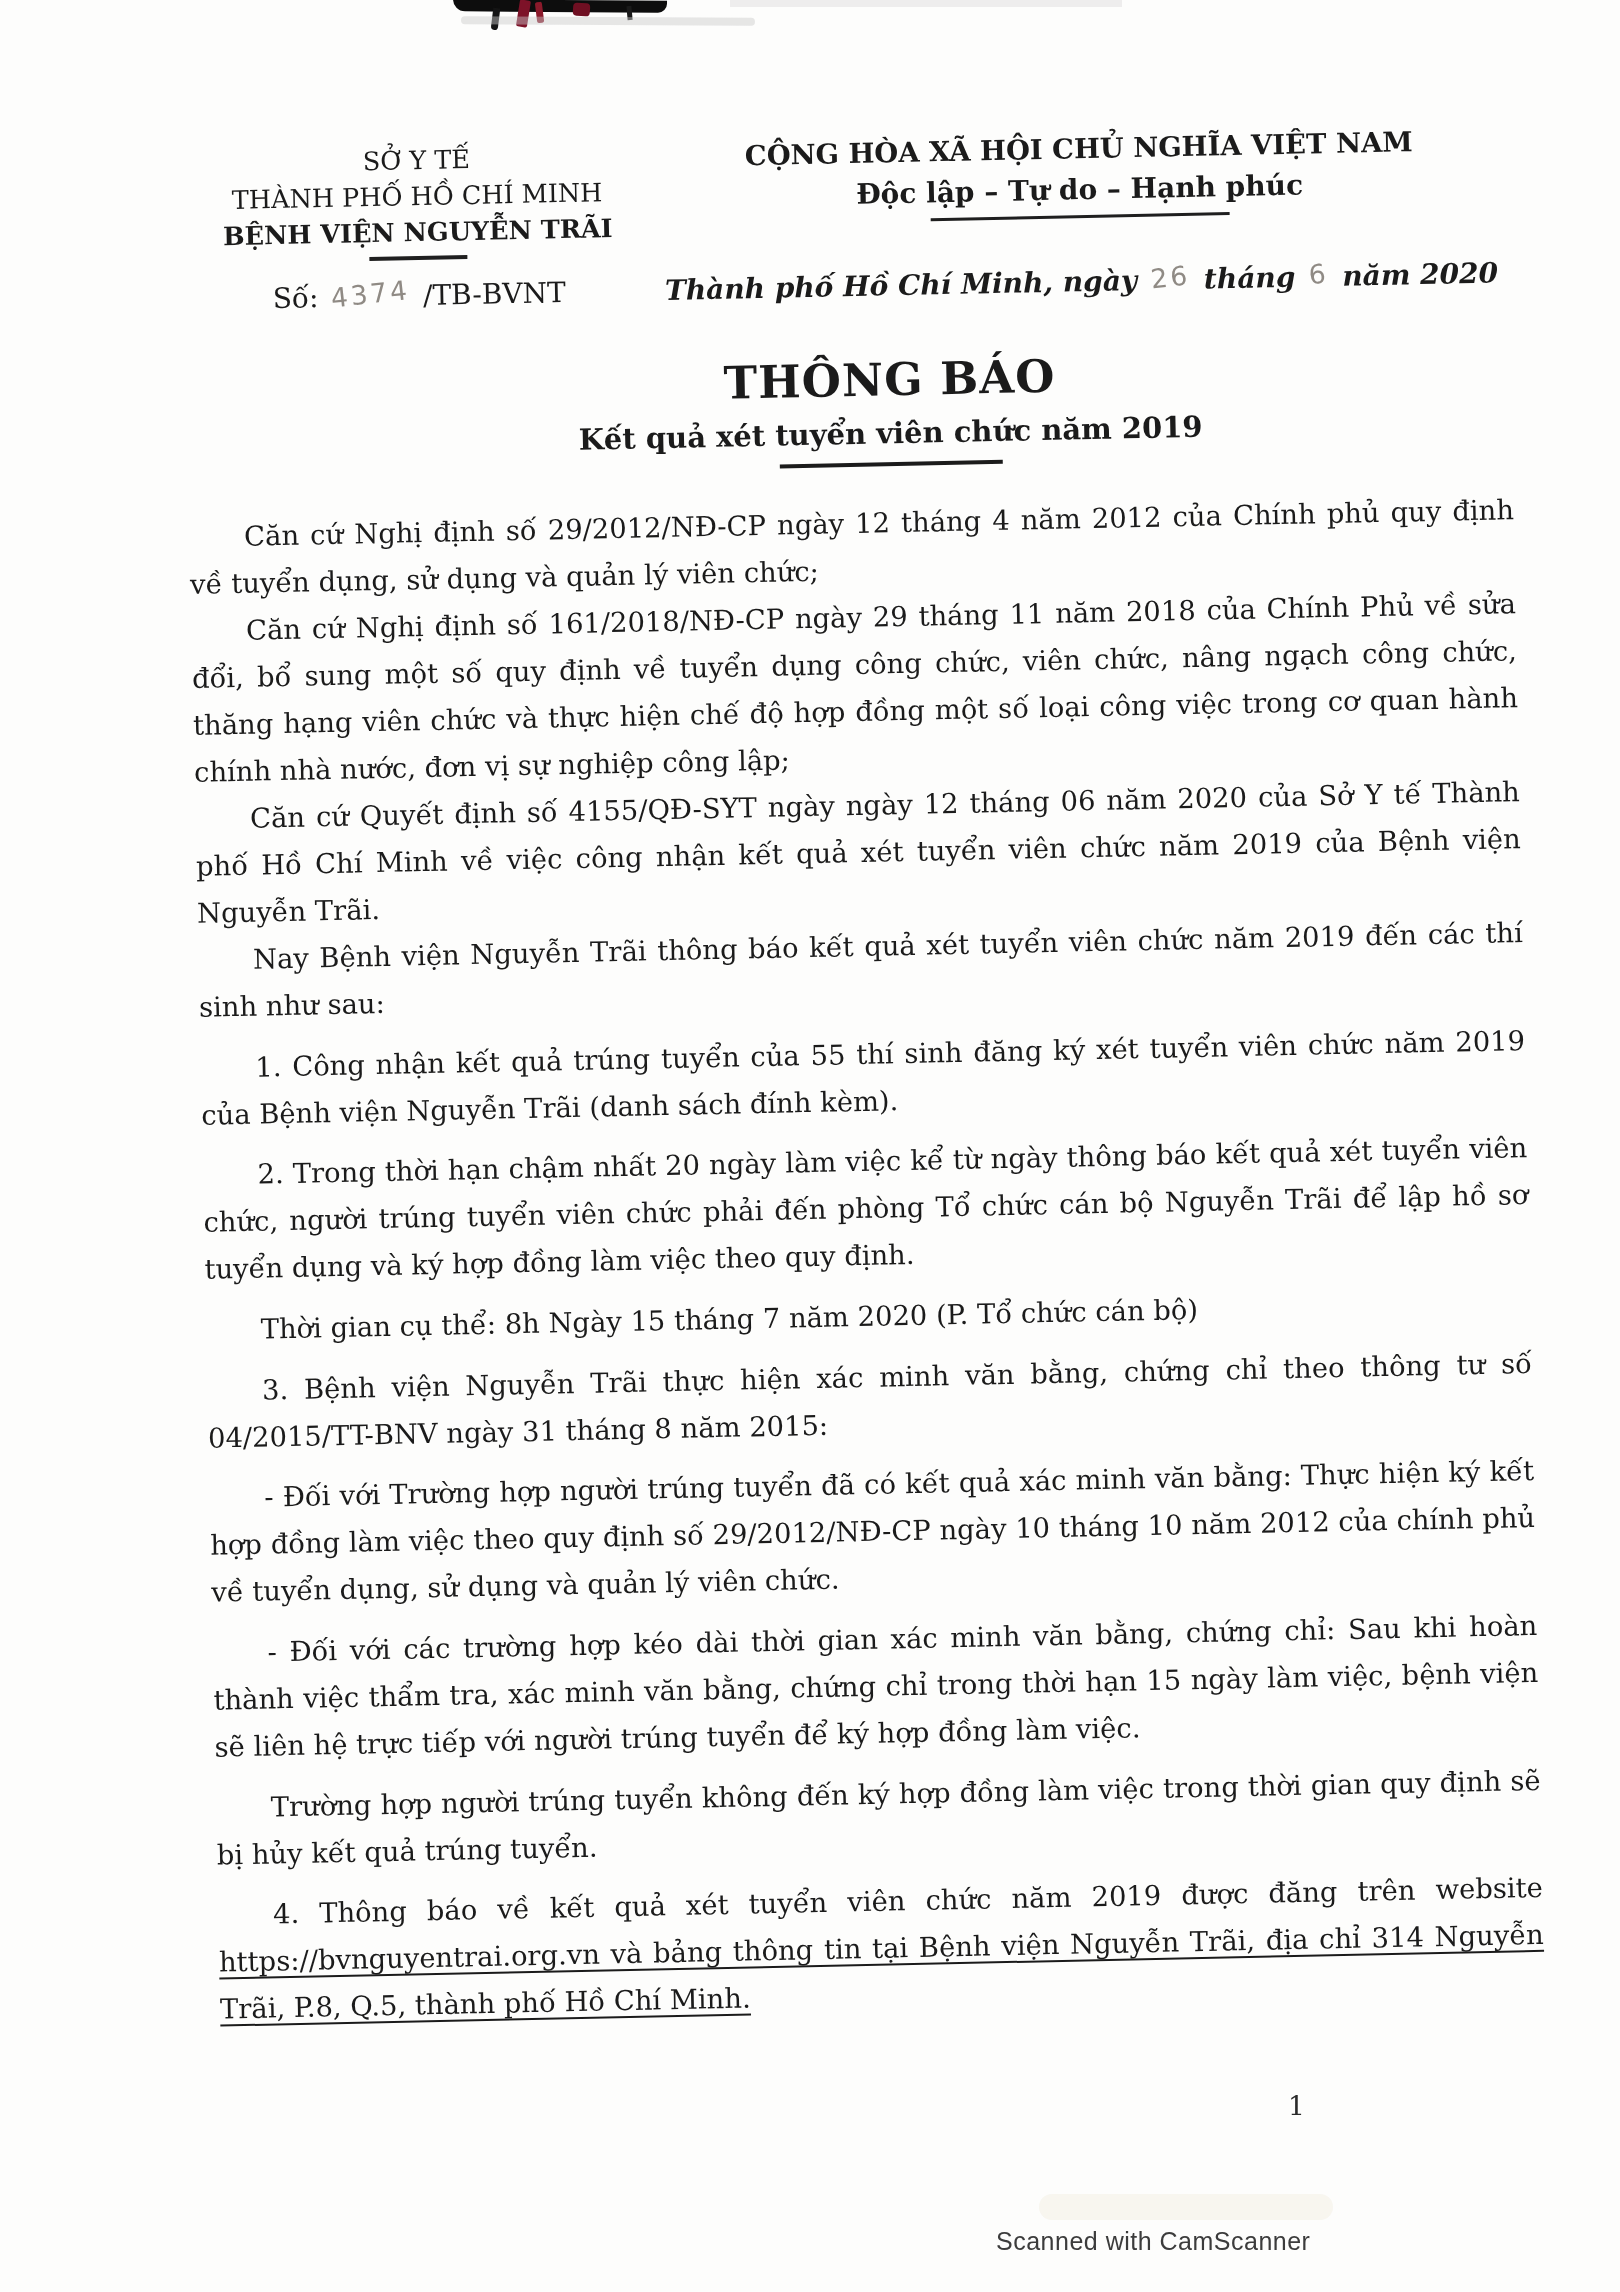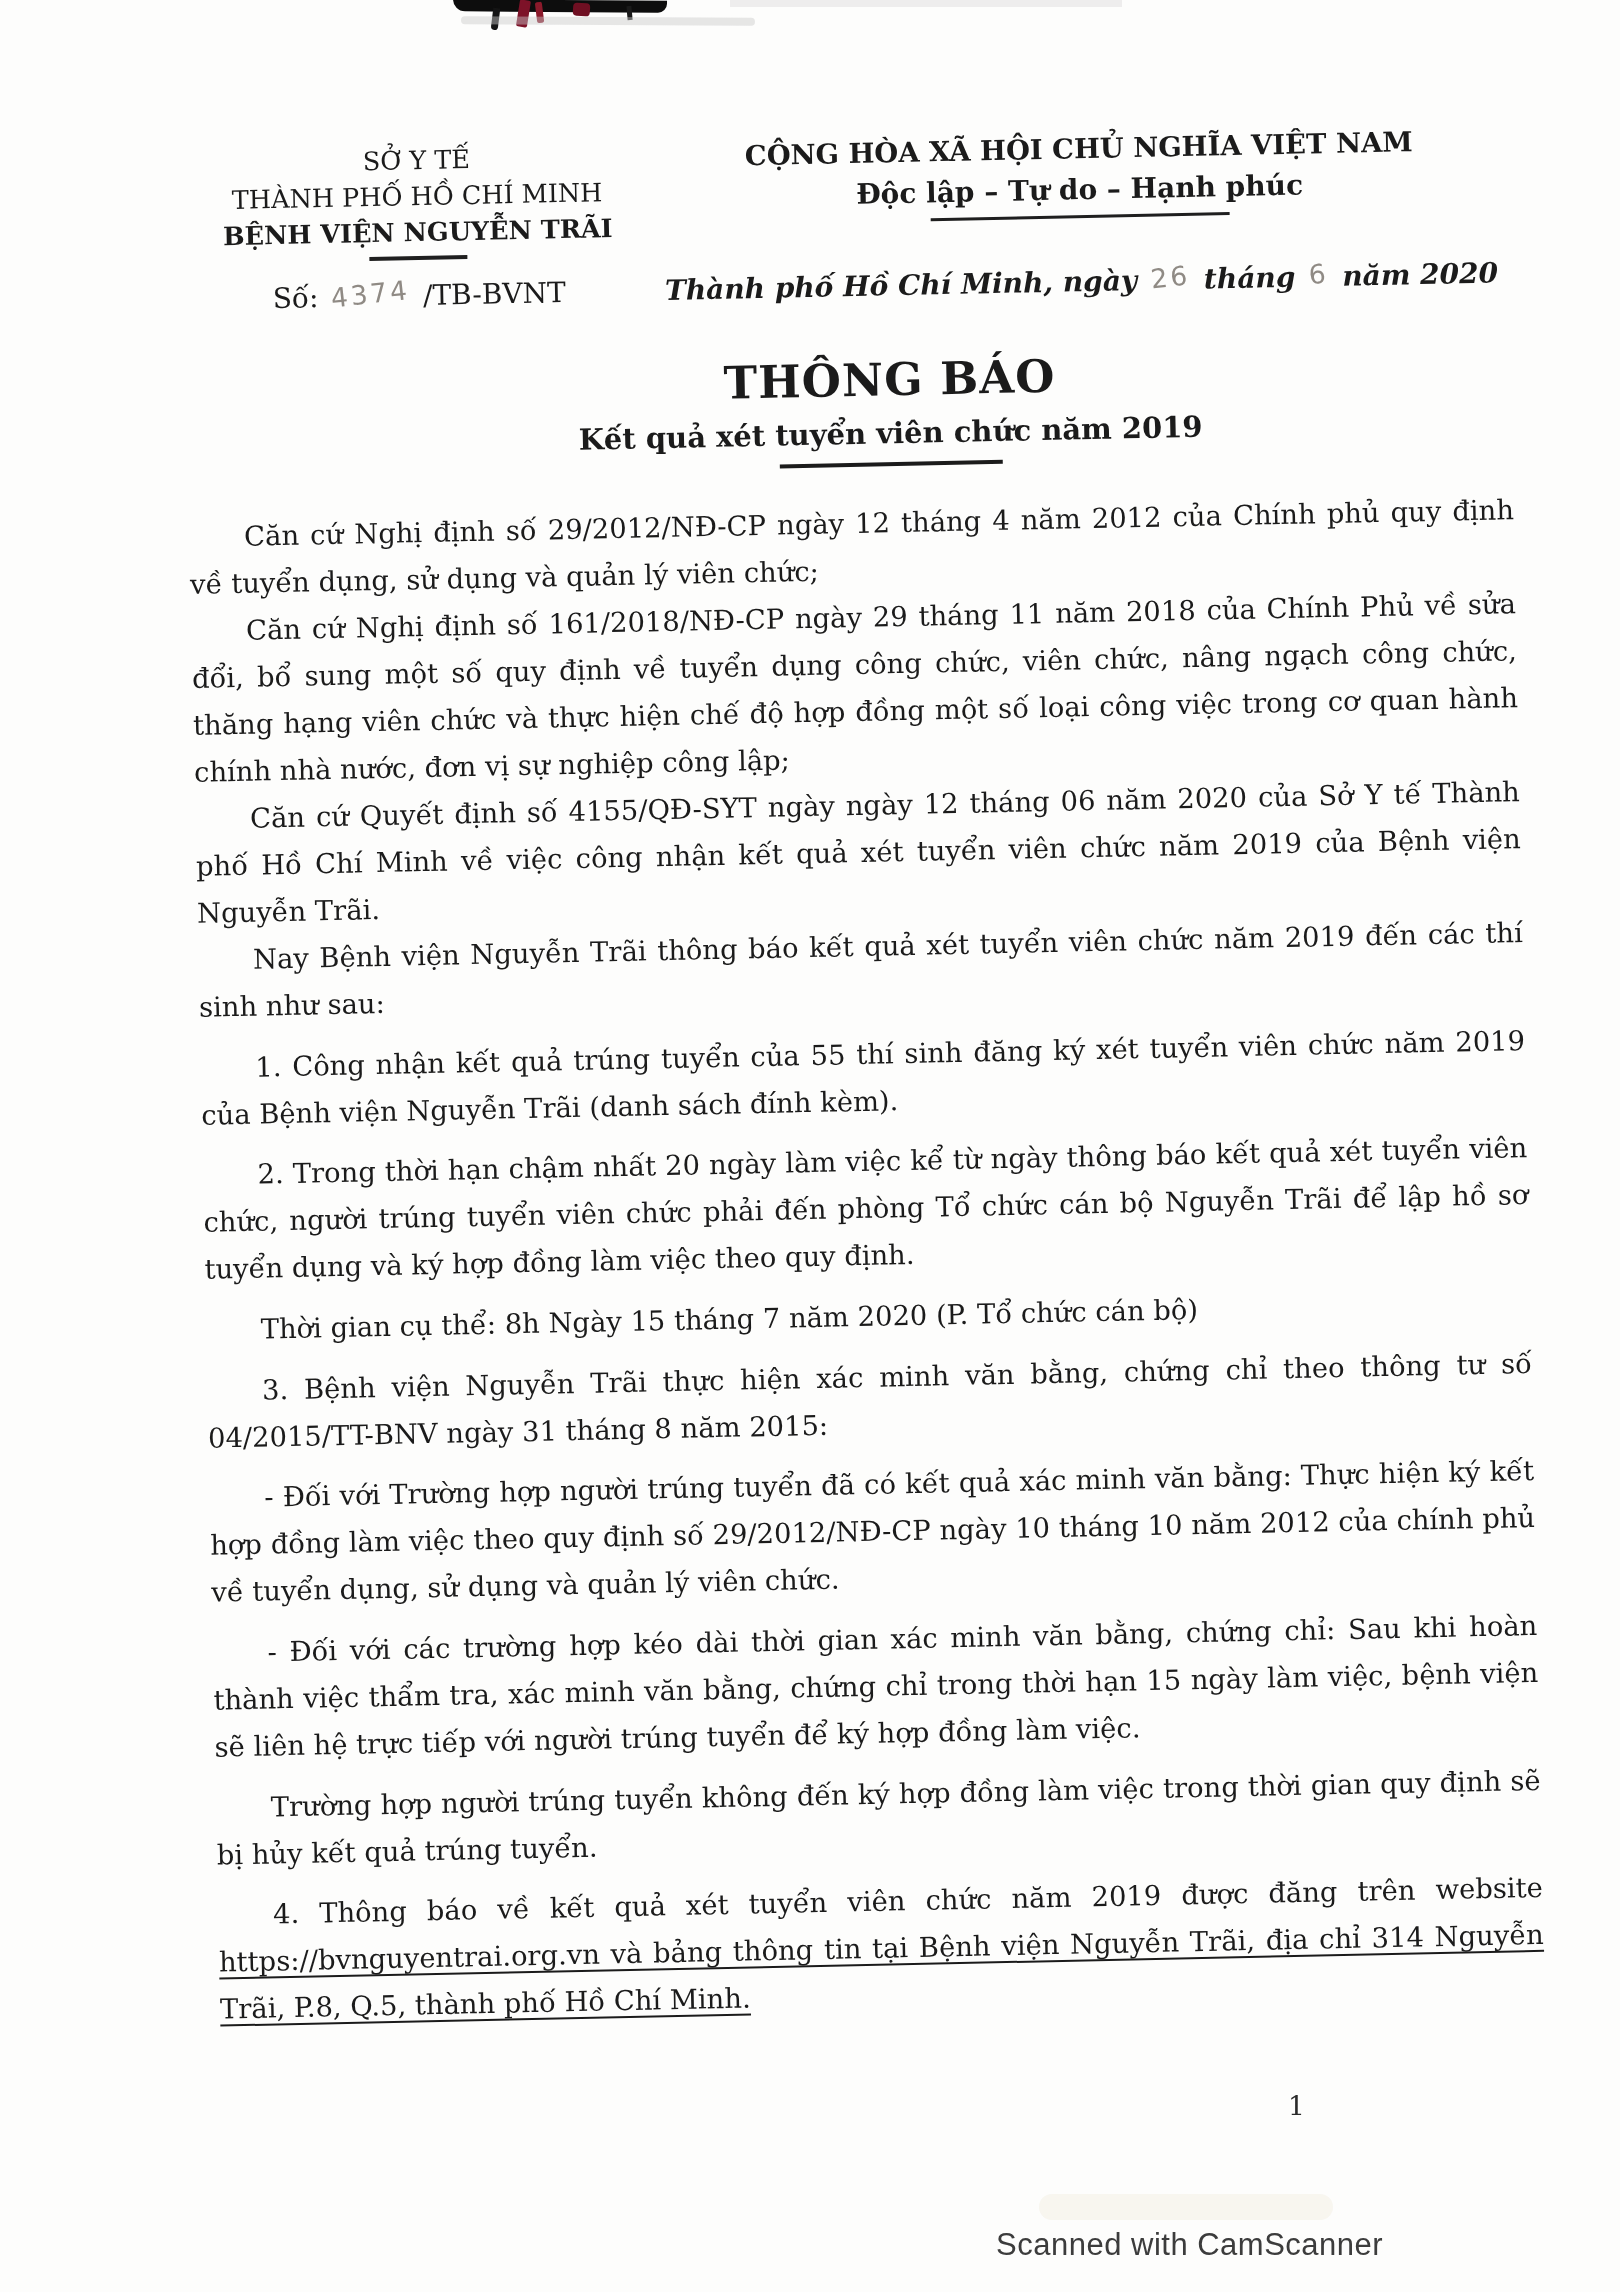--- a/index.html
+++ b/index.html
@@ -61,21 +61,21 @@
   .u-title { width:223px; height:3.9px; background:#1b1b1b; margin:11.8px auto 0; }
 
   .body-text { margin-top:33px; font-size:27.4px; line-height:47px; text-align:justify; }
   .body-text p { margin:0; text-indent:55px; }
   .body-text p.gap { margin-top:13.7px; }
   .ul { text-decoration:underline; text-decoration-thickness:2px; text-underline-offset:5.9px; }
 
   .page-number { position:absolute; left:1288px; top:2090px; font-size:26.5px; color:#2a2a2a; }
   .cam-footer { position:absolute; left:996px; top:2227px;
     font-family:"Liberation Sans","DejaVu Sans",sans-serif;
-    font-size:31px; font-weight:500; color:#3c3c3c; letter-spacing:0.5px; }
+    font-size:25px; font-weight:500; color:#3c3c3c; letter-spacing:0.5px; }
 </style>
 </head>
 <body>
 
 <div class="page">
 
   <div class="art-black-bar"></div>
   <div class="art-black-spike1"></div>
   <div class="art-black-spike2"></div>
   <div class="art-red1"></div>

